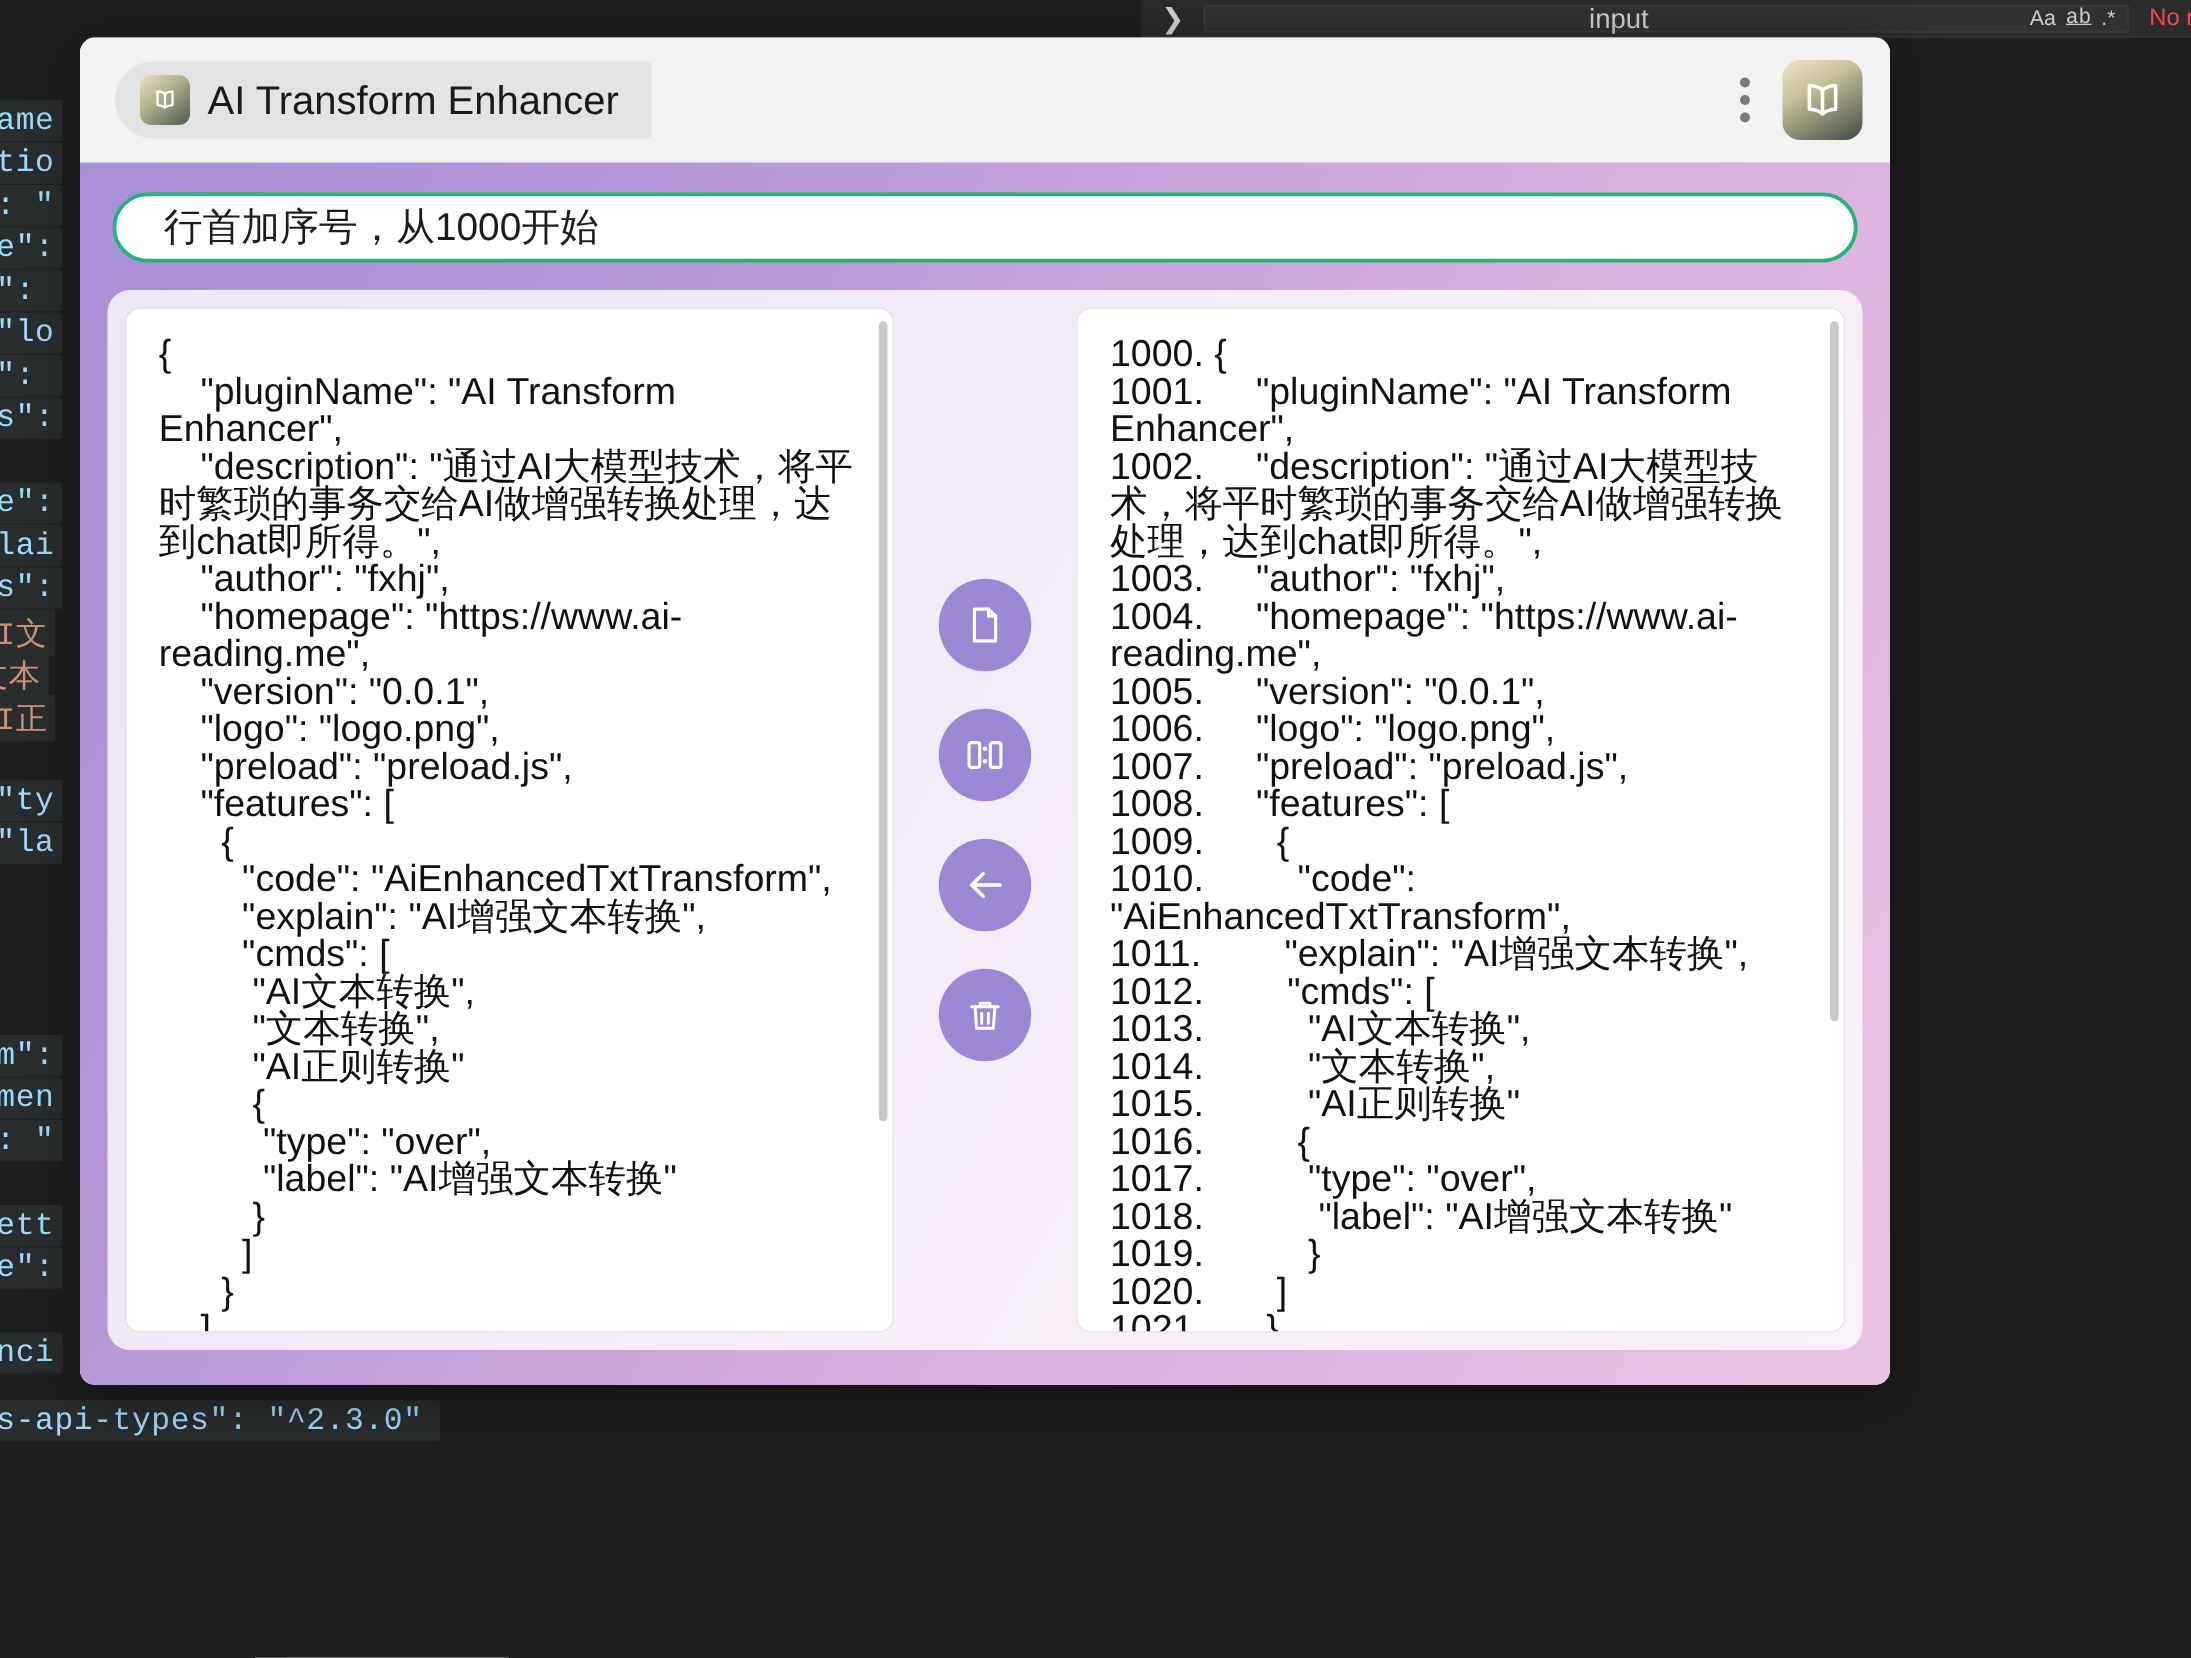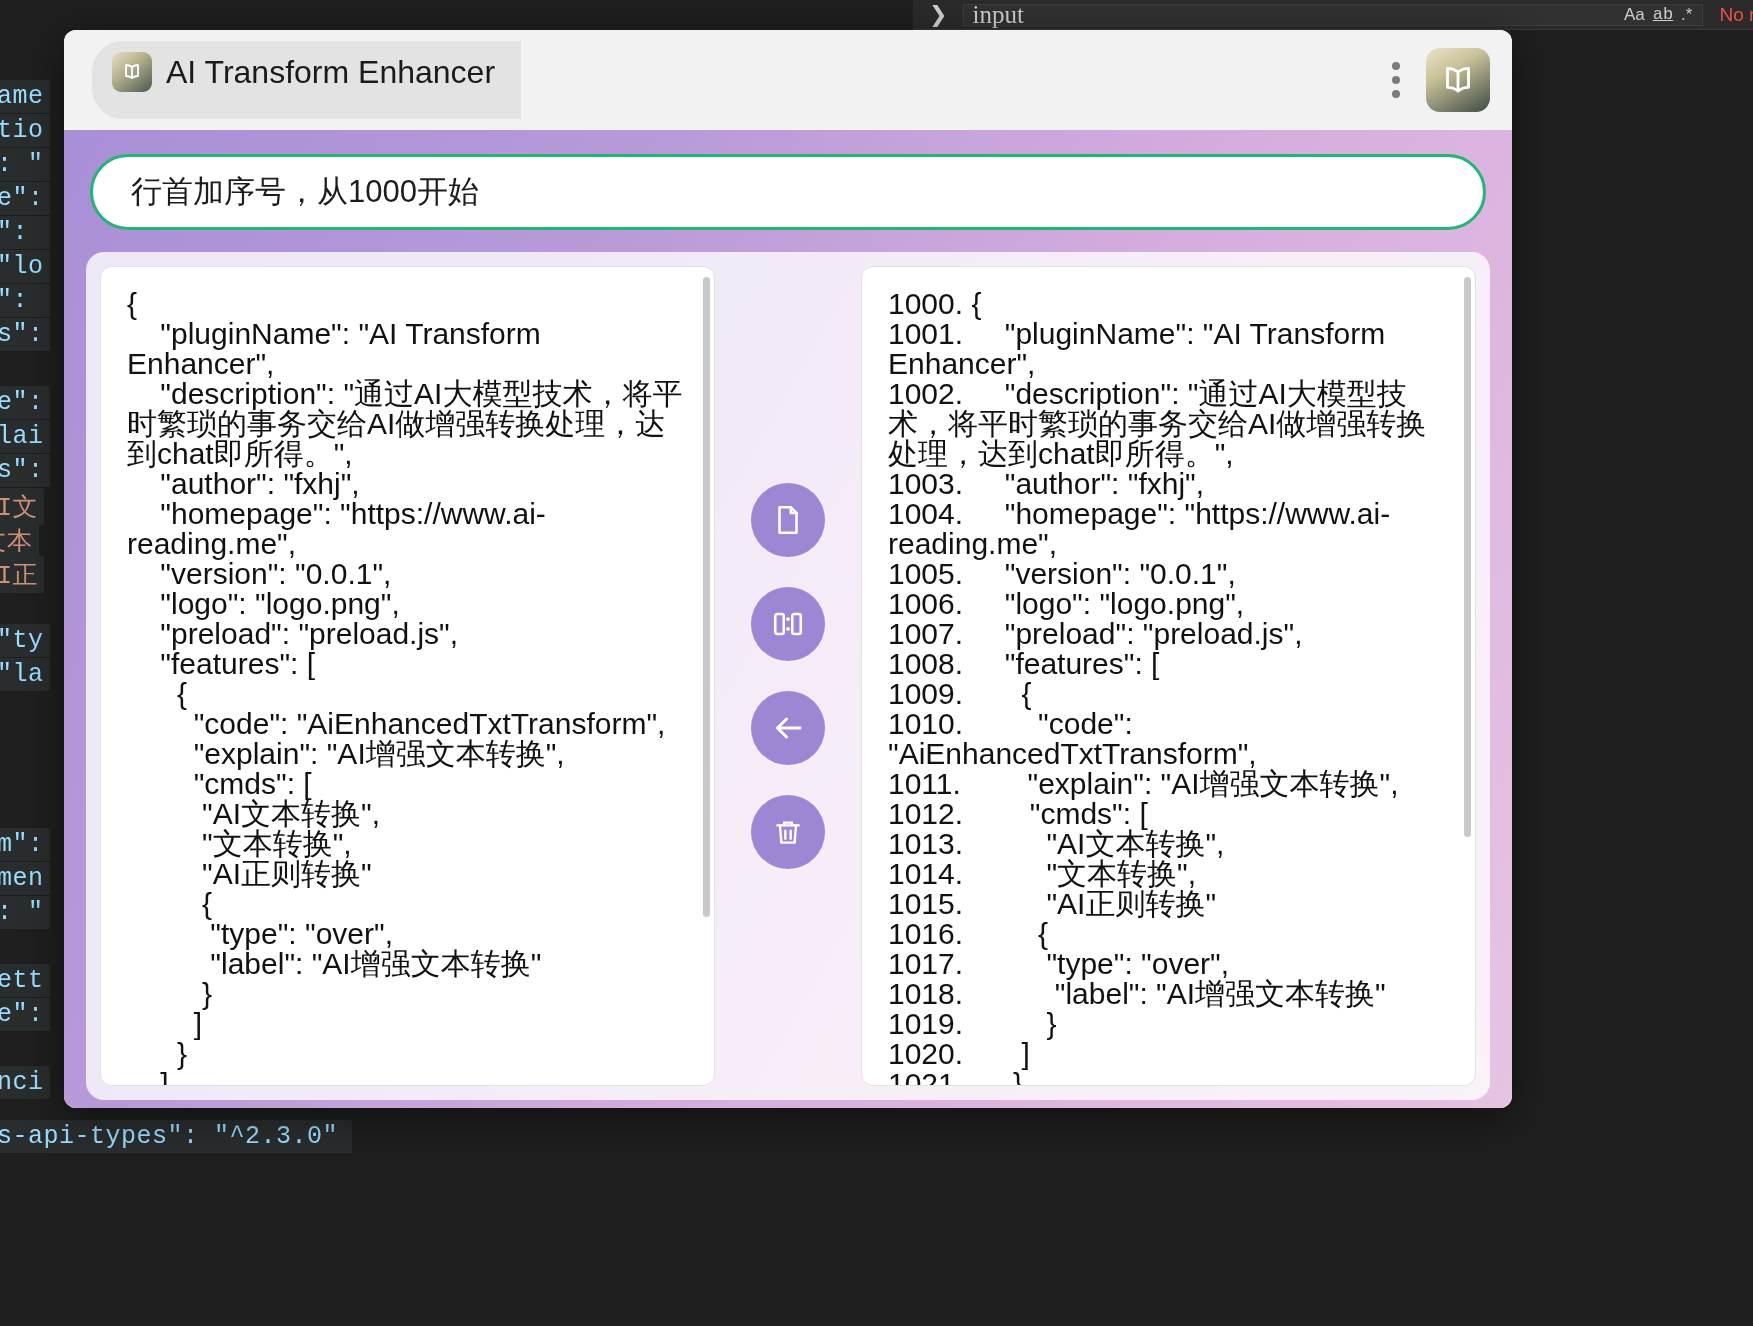--- a/index.html
+++ b/index.html
@@ -29,39 +29,39 @@
     display:flex;align-items:center;gap:10px;padding:0 10px;
     box-sizing:border-box;
   }
   .find-chevron{color:#cfcfcf;font-size:22px;line-height:1;padding:0 6px;cursor:pointer;}
   .find-input-wrap{
     flex:0 0 740px;height:22px;background:#313131;border:1px solid #3c3c3c;
     display:flex;align-items:center;padding:0 6px;box-sizing:border-box;
   }
   .find-input{
     flex:1;background:transparent;border:none;outline:none;color:#cccccc;
-    font-size:25px;font-family:Liberation Serif, serif;
+    font-size:22px;font-family:Liberation Sans, sans-serif;text-align:center;
   }
   .find-opt{color:#cccccc;font-size:17px;padding:0 4px;cursor:pointer;user-select:none;}
   .find-opt.underline{text-decoration:underline;font-family:Liberation Mono, monospace;}
   .find-status{color:#f14c4c;font-size:19px;margin-left:6px;white-space:nowrap;}
 
   
   .app-window{
     position:absolute;left:64px;top:30px;width:1448px;height:1078px;
     background:#f2f2f2;border-radius:12px;overflow:hidden;
     box-shadow:0 10px 40px rgba(0,0,0,.45);
   }
   .titlebar{
     height:100px;display:flex;align-items:center;justify-content:space-between;
     padding:0 22px 0 28px;box-sizing:border-box;background:#f2f2f2;
   }
   .tabs{display:flex;align-items:center;height:62px;}
   .tab-primary{
-    display:flex;align-items:center;gap:14px;height:62px;padding:0 26px 16px 20px;
+    display:flex;align-items:center;gap:14px;height:62px;padding:0 26px 0 20px;
     background:#e3e3e3;border-radius:31px 0 0 31px;
     font-size:32px;color:#1a1a1a;white-space:nowrap;cursor:pointer;
   }
   .tab-logo{
     width:40px;height:40px;border-radius:9px;flex:none;
     background:linear-gradient(140deg,#e8e0c8 0%,#b7b38f 40%,#4a5a4e 100%);
     display:flex;align-items:center;justify-content:center;
   }
   .tab-sub{
     display:flex;align-items:center;gap:18px;height:62px;padding:0 24px 0 30px;
@@ -84,21 +84,21 @@
     display:flex;align-items:center;justify-content:center;cursor:pointer;
   }
 
   
   .app-body{
     height:978px;box-sizing:border-box;padding:24px 22px 22px 22px;
     background:linear-gradient(120deg,#a98fd6 0%,#b89ad9 30%,#d6aede 60%,#e7c3e2 100%);
   }
   .prompt-wrap{padding:0 4px 22px 4px;}
   .prompt-box{
-    height:76px;background:#ffffff;border:3px solid #22b573;border-radius:40px;
+    height:56px;background:#ffffff;border:3px solid #22b573;border-radius:40px;
     display:flex;align-items:center;padding:0 36px;box-sizing:border-box;
   }
   .prompt-input{
     width:100%;border:none;outline:none;background:transparent;
     font-size:31px;color:#1c1c1c;font-family:"Liberation Sans",sans-serif;
   }
 
   .panes{
     height:848px;background:rgba(255,255,255,.78);border-radius:18px;
     display:flex;align-items:stretch;padding:14px;box-sizing:border-box;gap:0;

